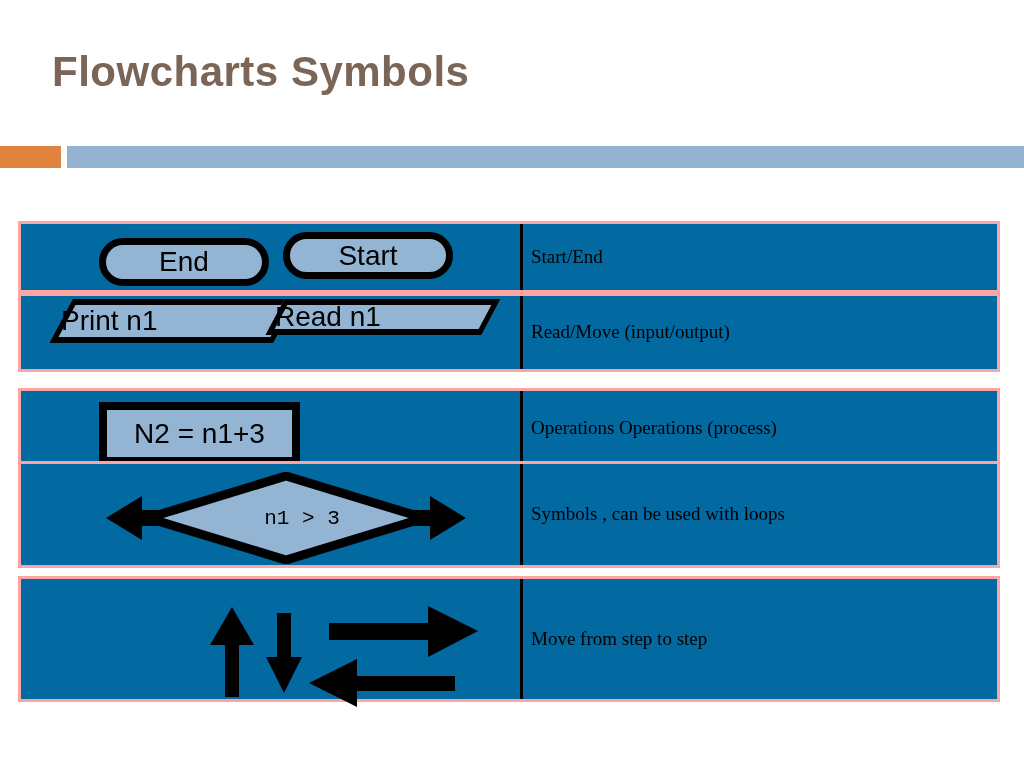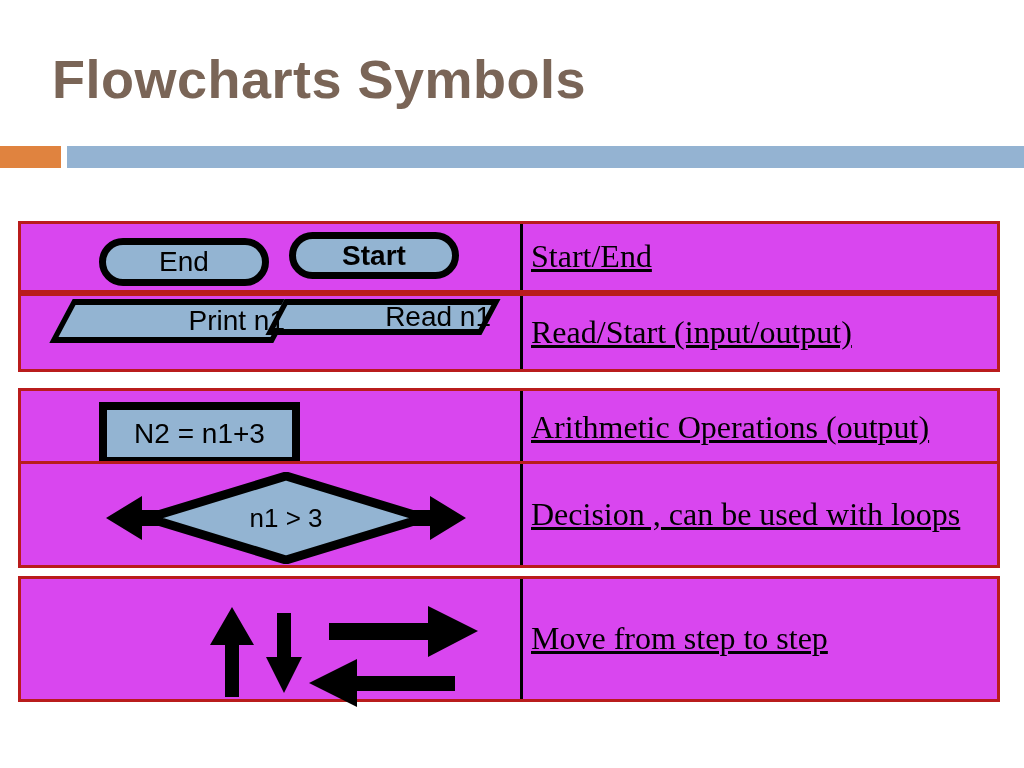--- a/index.html
+++ b/index.html
@@ -14,21 +14,21 @@
     overflow: hidden;
     font-family: "Liberation Sans", sans-serif;
   }
 
   
   .slide-title {
     position: absolute;
     left: 52px;
     top: 48px;
     font-family: "Liberation Sans", sans-serif;
-    font-size: 54px;
+    font-size: 42px;
     font-weight: bold;
     letter-spacing: 0.5px;
     color: #7a6557;
     white-space: nowrap;
   }
 
   
   .accent-orange {
     position: absolute;
     left: 0px;
@@ -50,22 +50,22 @@
   .symbol-table {
     position: absolute;
     left: 18px;
     top: 221px;
     width: 982px;
     height: 518px;
   }
   .trow {
     position: absolute;
     left: 0;
-    border: 3px solid #b91c1c;
-    background: #d946ef;
+    border: 3px solid #fca5a5;
+    background: #0369a1;
     box-sizing: border-box;
     width: 982px;
   }
   .row-1 { top: 0px;   height: 72px; }
   .row-2 { top: 72px;  height: 79px; }
   .row-3 { top: 167px; height: 80px; }
   .row-4 { top: 240px; height: 107px; }
   .row-5 { top: 355px; height: 126px; }
 
   .vdiv {
@@ -79,24 +79,23 @@
 
   .desc {
     position: absolute;
     left: 510px;
     right: 10px;
     top: 0;
     bottom: 0;
     display: flex;
     align-items: center;
     font-family: "Liberation Serif", serif;
-    font-size: 32px;
+    font-size: 19px;
     color: #000000;
     line-height: 1.1;
-    text-decoration: underline;
   }
 
   .symcell {
     position: absolute;
     left: 0;
     top: 0;
     width: 499px;
     height: 100%;
   }
 
@@ -115,28 +114,28 @@
     border: 7px solid #000000;
     border-radius: 999px;
     box-sizing: border-box;
     display: flex;
     align-items: center;
     justify-content: center;
   }
   .terminator .shape-label { font-size: 28px; }
 
   .term-end   { left: 78px;  top: 14px; width: 170px; height: 48px; }
-  .term-start { left: 268px; top: 8px;  width: 170px; height: 47px; font-weight: bold; }
+  .term-start { left: 262px; top: 8px;  width: 170px; height: 47px; }
 
   
   .io-wrap {
     position: absolute;
     display: flex;
     align-items: center;
-    justify-content: flex-end;
+    justify-content: flex-start;
   }
   .io-skew {
     position: absolute;
     left: 0; top: 0; right: 0; bottom: 0;
     background: #93b4d2;
     border: 6px solid #000000;
     box-sizing: border-box;
     transform: skewX(-28deg);
   }
   .io-wrap .shape-label {
@@ -165,29 +164,29 @@
   .decision-group {
     position: absolute;
     left: 85px;
     top: 8px;
     width: 360px;
     height: 92px;
   }
   .diamond-svg { position: absolute; left: 0; top: 0; }
   .diamond-label {
     position: absolute;
-    left: 0;
+    left: 16px;
     top: 0;
     width: 360px;
     height: 92px;
     display: flex;
     align-items: center;
     justify-content: center;
-    font-family: Liberation Sans, sans-serif;
-    font-size: 26px;
+    font-family: Liberation Mono, monospace;
+    font-size: 21px;
     color: #000000;
     pointer-events: none;
   }
 
   
   .arrows-group {
     position: absolute;
     left: 185px;
     top: 22px;
     width: 280px;
@@ -226,53 +225,53 @@
       <div class="io-wrap io-print">
         <span class="io-skew"></span>
         <span class="shape-label">Print n1</span>
       </div>
       <div class="io-wrap io-read">
         <span class="io-skew"></span>
         <span class="shape-label">Read n1</span>
       </div>
     </div>
 
-    <div class="desc">Read/Start (input/output)</div>
+    <div class="desc">Read/Move (input/output)</div>
   </div>
 
   <div class="trow row-3">
     <div class="vdiv"></div>
 
     <div class="symcell">
       <div class="process proc-a">
         <span class="shape-label">N2 = n1+3</span>
       </div>
     </div>
 
-    <div class="desc">Arithmetic Operations (output)</div>
+    <div class="desc">Operations Operations (process)</div>
   </div>
 
   <div class="trow row-4">
     <div class="vdiv"></div>
 
     <div class="symcell">
       <div class="decision-group">
         <svg class="diamond-svg" width="360" height="92" viewBox="0 0 360 92">
 
           <path d="M 0 46 L 36 24 L 36 38 L 92 38 L 92 54 L 36 54 L 36 68 Z" fill="#000000"></path>
 
           <path d="M 360 46 L 324 24 L 324 38 L 268 38 L 268 54 L 324 54 L 324 68 Z" fill="#000000"></path>
 
           <polygon points="180,4 318,46 180,88 42,46" fill="#93b4d2" stroke="#000000" stroke-width="9" stroke-linejoin="miter"></polygon>
         </svg>
         <div class="diamond-label">n1 &gt; 3</div>
       </div>
     </div>
 
-    <div class="desc">Decision , can be used with loops</div>
+    <div class="desc">Symbols , can be used with loops</div>
   </div>
 
   <div class="trow row-5">
     <div class="vdiv"></div>
 
     <div class="symcell">
       <div class="arrows-group">
         <svg width="280" height="110" viewBox="0 0 280 110">
 
           <g>

